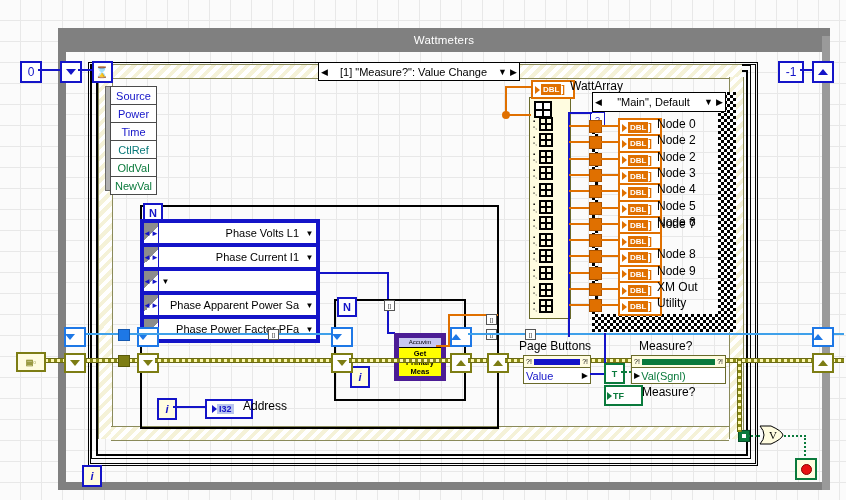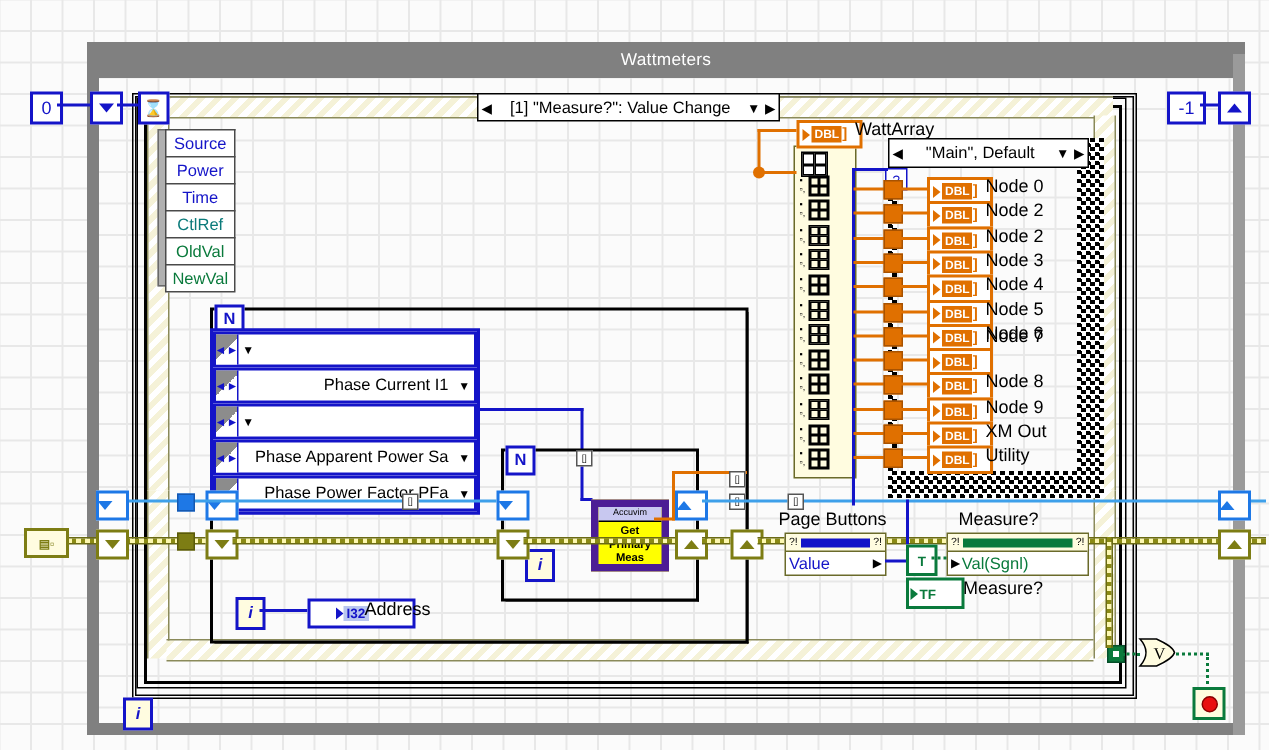--- a/index.html
+++ b/index.html
@@ -162,21 +162,21 @@
 
   
   .boolconst{background:#fff;border:2px solid #0a7a3c;color:#0a7a3c;font-size:9px;font-weight:bold;
     display:flex;align-items:center;justify-content:center;}
   .boolterm{background:#fff;border:2px solid #0a7a3c;color:#0a7a3c;font-size:9px;font-weight:bold;
     display:flex;align-items:center;padding-left:1px;}
   .boolterm .tri{width:0;height:0;border-top:4px solid transparent;border-bottom:4px solid transparent;
     border-left:5px solid #0a7a3c;margin-right:1px;}
 
   
-  .i32{background:#fff;border:2px solid #1414c8;display:flex;align-items:center;padding:0 17px;}
+  .i32{background:#fff;border:2px solid #1414c8;display:flex;align-items:center;padding:0 5px;}
   .i32 .tri{width:0;height:0;border-top:4px solid transparent;border-bottom:4px solid transparent;
     border-left:5px solid #1414c8;}
   .i32 .tag{background:#b9c6ef;color:#1414c8;font-size:9px;font-weight:bold;padding:0 2px;}
 
   
   #orgate{left:758px;top:425px;width:26px;height:20px;}
 
   
   #stopbtn{left:795px;top:458px;width:18px;height:18px;background:#fffce0;border:2px solid #0a7a3c;
     display:flex;align-items:center;justify-content:center;}
@@ -251,20 +251,21 @@
 
 <div class="abs struct" style="left:140px;top:205px;width:355px;height:220px;"></div>
 <div class="abs" style="left:143px;top:208px;width:355px;height:220px;border:1px solid #000;border-left:none;border-top:none;"></div>
 <div class="abs nterm" style="left:143px;top:203px;width:16px;height:16px;">N</div>
 
 <div class="abs" id="enumbox">
   <div class="erow">
     <div class="ehandle">
         <span>◄►</span>
       </div>
+    <div class="elabel">Phase Volts L1</div>
     <div class="echev">▼</div>
   </div>
   <div class="erow">
     <div class="ehandle">
         <span>◄►</span>
       </div>
     <div class="elabel">Phase Current I1</div>
     <div class="echev">▼</div>
   </div>
   <div class="erow">

